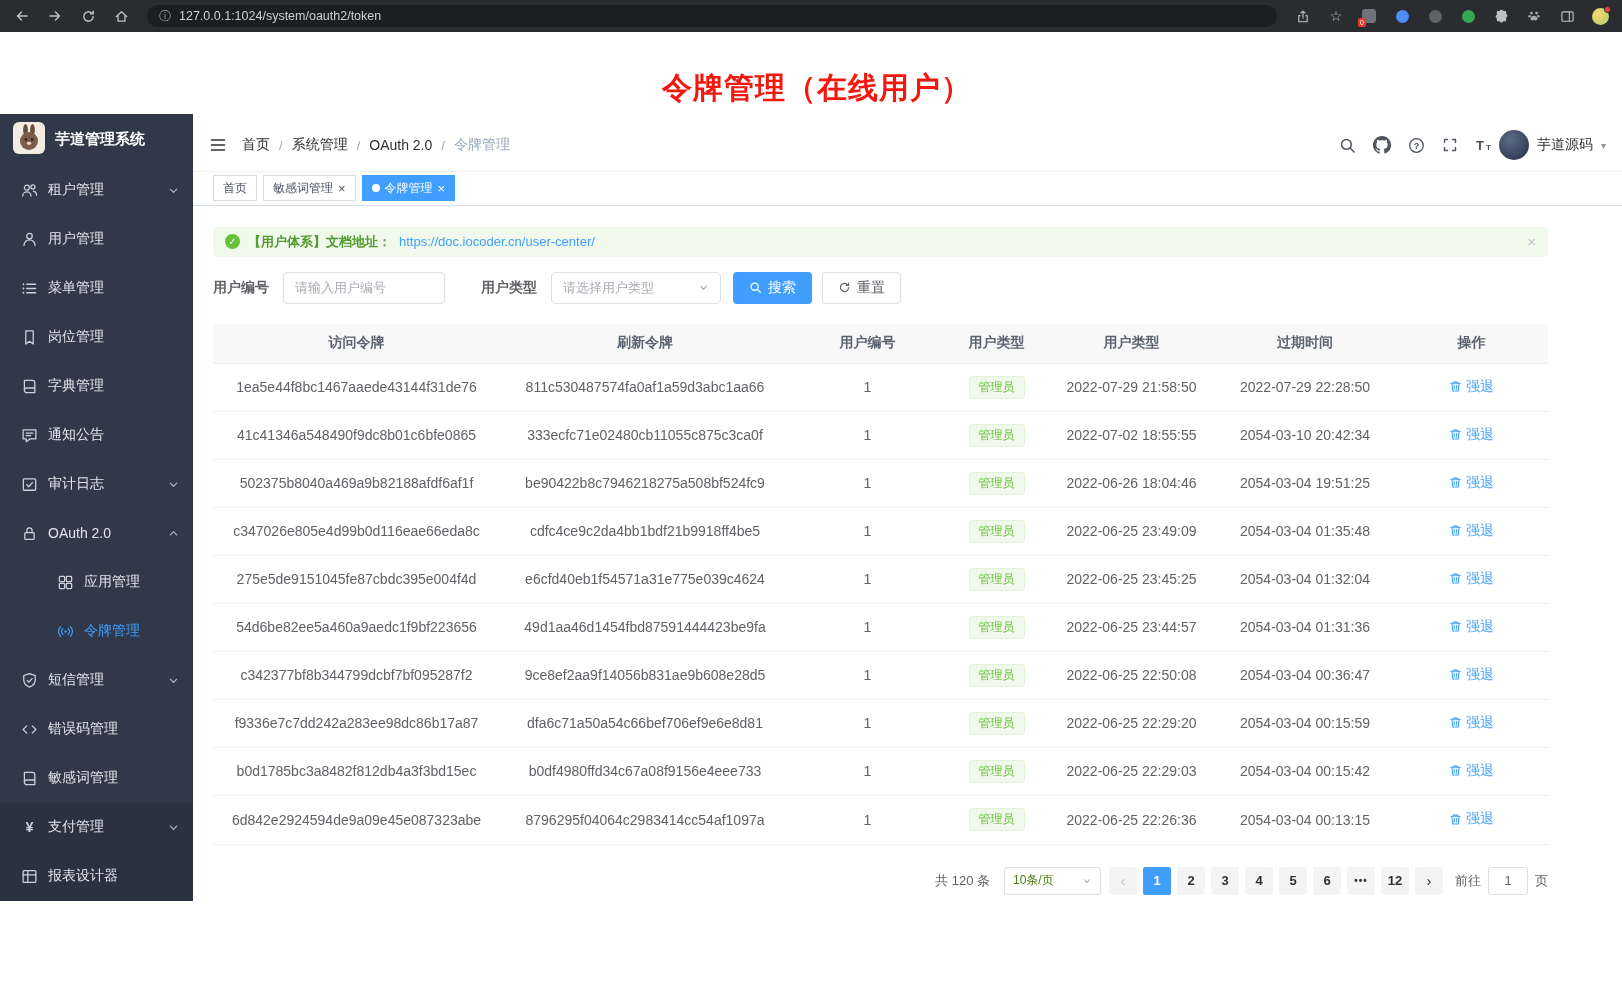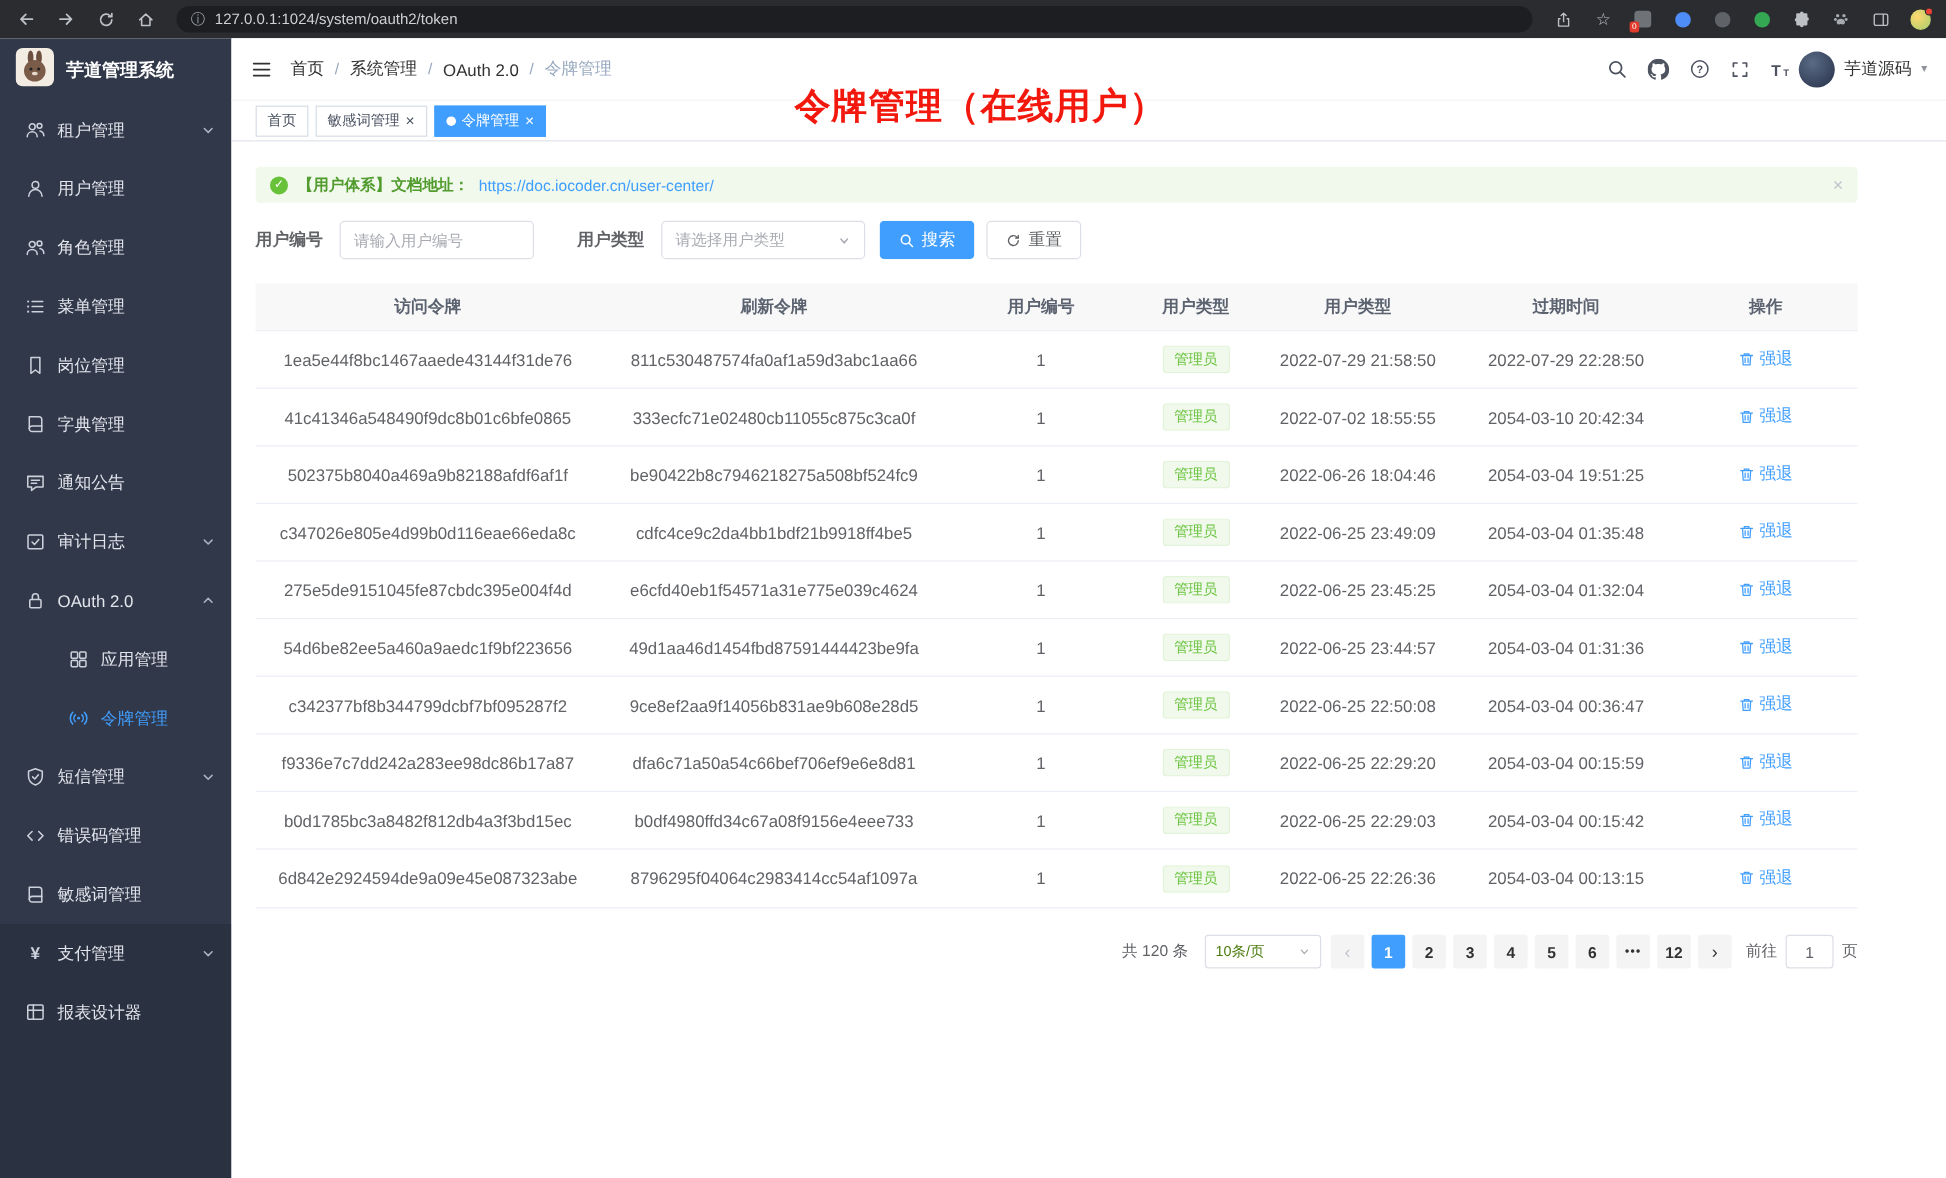--- a/index.html
+++ b/index.html
@@ -12,21 +12,21 @@
   .omnibox { flex:1; height:22px; background:#1d1e21; border-radius:11px; margin:0 14px; display:flex; align-items:center; gap:8px; padding:0 12px; min-width:0; }
   .omnibox .o-info { color:#9aa0a6; font-size:12px; line-height:1; }
   .omnibox .o-url { color:#cfd1d4; font-size:12.5px; white-space:nowrap; overflow:hidden; }
   .cdot { width:13px; height:13px; border-radius:50%; display:block; }
   .ext-badged { position:relative; width:14px; height:14px; border-radius:3px; background:#6f7377; display:block; }
   .ext-badged b { position:absolute; left:-4px; bottom:-4px; background:#e23b2e; color:#fff; font-size:7px; line-height:1; padding:1px 2px; border-radius:2px; font-weight:400; }
   .avatar-chip { position:relative; width:17px; height:17px; border-radius:50%; background:radial-gradient(circle at 35% 35%, #ffd76e, #9fcf6e); display:block; }
   .avatar-chip i { position:absolute; right:-2px; top:-2px; width:7px; height:7px; background:#e94235; border-radius:50%; border:1px solid #2b2c30; }
 
   
-  #app { display:flex; height:950px; }
+  #app { display:flex; height:950px;align-items:center; }
   #sidebar { width:193px; background:#313849; display:flex; flex-direction:column; flex-shrink:0; }
   #logo { height:52px; display:flex; align-items:center; gap:10px; padding:0 13px; flex-shrink:0; }
   #logo .logo-title { color:#fff; font-size:15px; font-weight:700; white-space:nowrap; }
   #menu { flex:1; display:flex; flex-direction:column; overflow:hidden; }
   #menu-dim { background:#2a3140; flex:1; }
   .menu-item { height:49px; display:flex; align-items:center; padding:0 14px 0 20px; color:#e2e5ec; font-size:14px; cursor:pointer; flex-shrink:0; }
   .menu-item .mi-icon { width:18px; height:18px; margin-right:10px; color:#ccd1db; display:flex; align-items:center; justify-content:center; flex-shrink:0; }
   .menu-item .mi-label { flex:1; white-space:nowrap; }
   .menu-item .mi-chevron { color:#aeb4c0; display:flex; }
   .menu-item.child { padding-left:56px; }
@@ -216,31 +216,20 @@
             </span>
           </div>
           <div class="menu-item">
             <span class="mi-icon">
               <svg width="17" height="17" viewBox="0 0 16 16" fill="none" stroke="currentColor" stroke-width="1.2" stroke-linecap="round" stroke-linejoin="round">
                 <circle cx="8" cy="4.8" r="2.6"></circle>
                 <path d="M2.8 13.6c0-2.9 2.3-5.2 5.2-5.2s5.2 2.3 5.2 5.2"></path>
               </svg>
             </span>
             <span class="mi-label">用户管理</span>
-          </div>
-          <div class="menu-item">
-            <span class="mi-icon">
-              <svg width="17" height="17" viewBox="0 0 16 16" fill="none" stroke="currentColor" stroke-width="1.2" stroke-linecap="round" stroke-linejoin="round">
-                <circle cx="5.5" cy="5.3" r="2.3"></circle>
-                <path d="M1.6 13.2c0-2.2 1.7-3.9 3.9-3.9s3.9 1.7 3.9 3.9"></path>
-                <circle cx="11.2" cy="4.6" r="1.9"></circle>
-                <path d="M11.6 8.6c1.8.4 3 2 3 3.8"></path>
-              </svg>
-            </span>
-            <span class="mi-label">角色管理</span>
           </div>
           <div class="menu-item">
             <span class="mi-icon">
               <svg width="17" height="17" viewBox="0 0 16 16" fill="none" stroke="currentColor" stroke-width="1.2" stroke-linecap="round" stroke-linejoin="round">
                 <path d="M5.4 4h8.4M5.4 8h8.4M5.4 12h8.4"></path>
                 <circle cx="2.3" cy="4" r=".85" fill="currentColor" stroke="none"></circle>
                 <circle cx="2.3" cy="8" r=".85" fill="currentColor" stroke="none"></circle>
                 <circle cx="2.3" cy="12" r=".85" fill="currentColor" stroke="none"></circle>
               </svg>
             </span>

